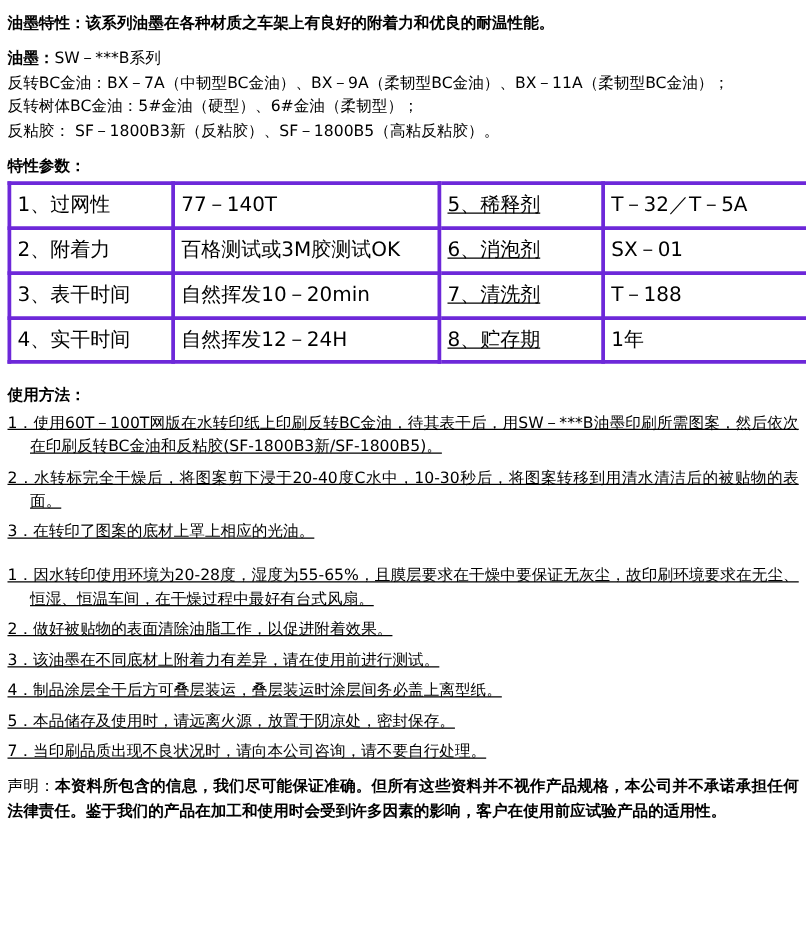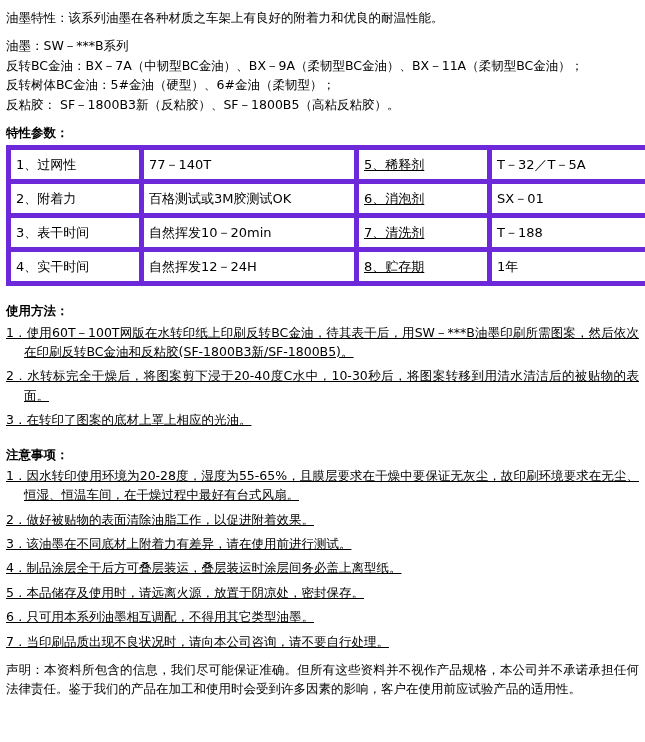--- a/index.html
+++ b/index.html
@@ -15,21 +15,21 @@
     color: #000000;
     line-height: 1.55;
     overflow: hidden;
   }
   .page {
     padding: 8px 6px 0 6px;
     box-sizing: border-box;
     width: 645px;
   }
   .bold {
-    font-weight: normal;
+    font-weight: bold;
   }
   .section-head {
     font-weight: bold;
     margin: 0 0 2px 0;
   }
   .block {
     margin-bottom: 9px;
   }
   .line {
     margin: 0;
@@ -53,23 +53,23 @@
     text-indent: 0;
   }
   
   table.params {
     border-collapse: collapse;
     width: 637px;
     margin: 3px 0 0 0;
     table-layout: fixed;
   }
   table.params td {
-    border: 5px solid #6d28d9;
+    border: 3px solid #6d28d9;
     padding: 4px 5px;
-    font-size: 13px;
+    font-size: 16px;
     height: 21px;
     vertical-align: middle;
     white-space: nowrap;
     overflow: hidden;
   }
   td.c1 { width: 118px; }
   td.c2 { width: 200px; }
   td.c3 { width: 118px; text-decoration: underline; }
   td.c4 { width: 197px; }
   .spacer-sm { height: 6px; }
@@ -139,26 +139,24 @@
   <div class="block">
     <p class="section-head">使用方法：</p>
     <p class="para-hang">1．使用60T－100T网版在水转印纸上印刷反转BC金油，待其表干后，用SW－***B油墨印刷所需图案，然后依次在印刷反转BC金油和反粘胶(SF-1800B3新/SF-1800B5)。</p>
     <p class="para-hang">2．水转标完全干燥后，将图案剪下浸于20-40度C水中，10-30秒后，将图案转移到用清水清洁后的被贴物的表面。</p>
     <p class="para-hang">3．在转印了图案的底材上罩上相应的光油。</p>
   </div>
 
   <div class="spacer-sm"></div>
 
   <div class="block">
-    <p class="section-head">注意事项：</p>
     <p class="para-hang">1．因水转印使用环境为20-28度，湿度为55-65%，且膜层要求在干燥中要保证无灰尘，故印刷环境要求在无尘、恒湿、恒温车间，在干燥过程中最好有台式风扇。</p>
     <p class="para-hang">2．做好被贴物的表面清除油脂工作，以促进附着效果。</p>
     <p class="para-hang">3．该油墨在不同底材上附着力有差异，请在使用前进行测试。</p>
     <p class="para-hang">4．制品涂层全干后方可叠层装运，叠层装运时涂层间务必盖上离型纸。</p>
     <p class="para-hang">5．本品储存及使用时，请远离火源，放置于阴凉处，密封保存。</p>
-    <p class="para-hang">6．只可用本系列油墨相互调配，不得用其它类型油墨。</p>
     <p class="para-hang">7．当印刷品质出现不良状况时，请向本公司咨询，请不要自行处理。</p>
   </div>
 
 
   <p class="declare"><span class="declare-head">声明：</span><span class="bold">本资料所包含的信息，我们尽可能保证准确。但所有这些资料并不视作产品规格，本公司并不承诺承担任何法律责任。鉴于我们的产品在加工和使用时会受到许多因素的影响，客户在使用前应试验产品的适用性。</span></p>
 
 </div>
 
 </body></html>

